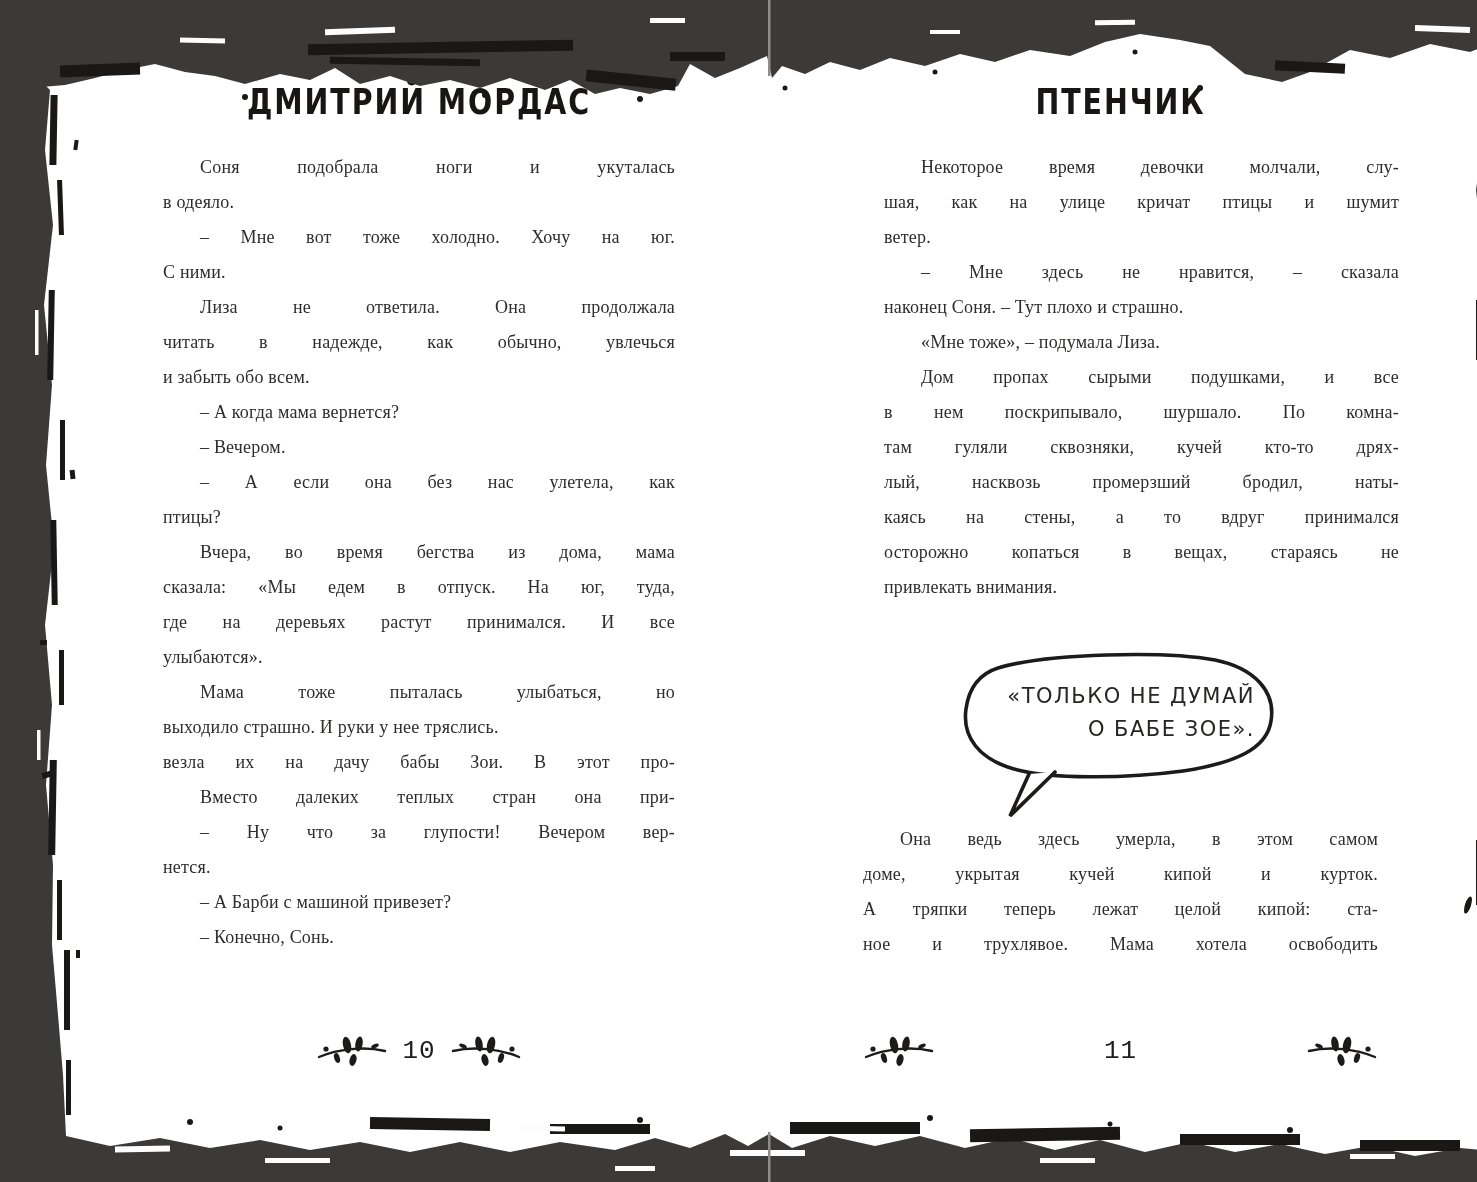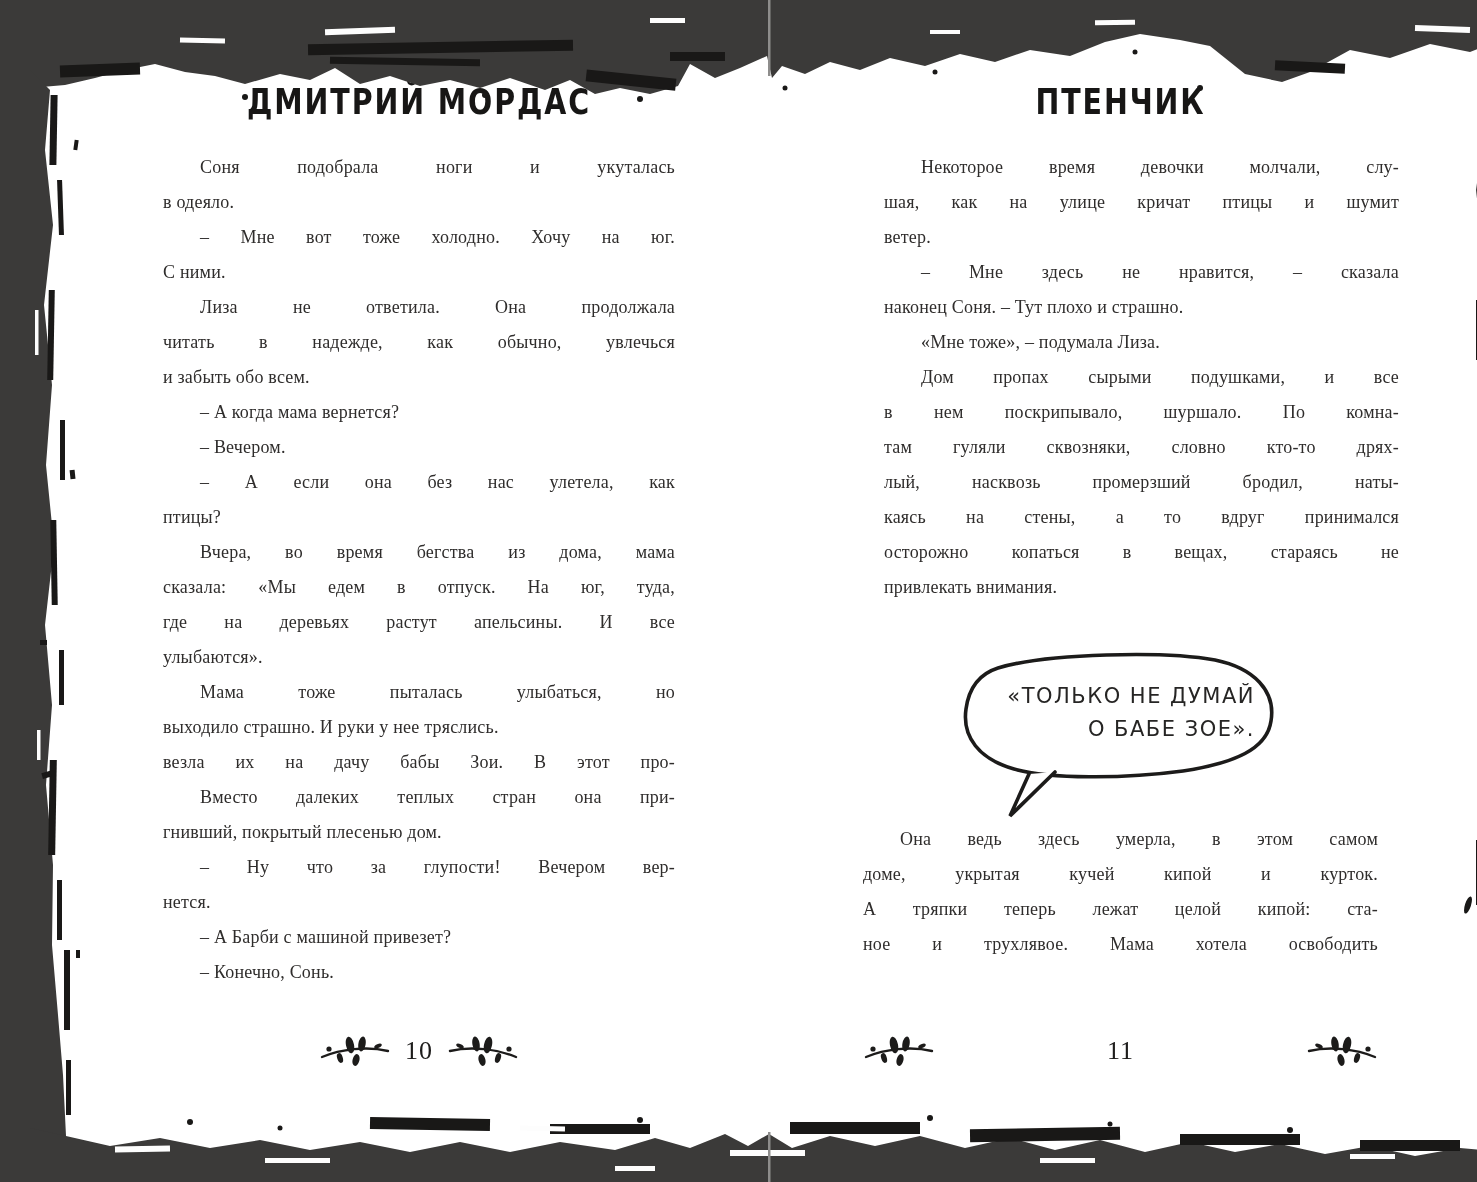--- a/index.html
+++ b/index.html
@@ -19,21 +19,21 @@
   #rb2{left:833px;top:822px;width:515px;}
 
   .tline{text-align:justify;text-align-last:justify;letter-spacing:.2px;white-space:normal;}
   .tline.final{text-align-last:left;}
   .tline.indent{text-indent:37px;}
 
   .folio{position:absolute;top:1036px;display:flex;align-items:center;justify-content:center;
          gap:14px;z-index:2;}
   #lf{left:133px;width:512px;}
   #rf{left:833px;width:515px;justify-content:space-between;}
-  .pnum{font-family:Liberation Serif, serif;font-size:26px;color:#1e1d1c;letter-spacing:1px;}
+  .pnum{font-family:Liberation Mono, monospace;font-size:26px;color:#1e1d1c;letter-spacing:1px;}
   .orn{display:block;}
   .orn.mirror{transform:scaleX(-1);}
 
   .bubble{position:absolute;left:923px;top:650px;width:330px;height:175px;z-index:3;}
   .bubble svg{position:absolute;left:0;top:0;}
   .bubble-text{position:absolute;left:28px;top:30px;width:274px;text-align:right;
                font-family:"DejaVu Sans",sans-serif;font-size:21px;line-height:33px;
                letter-spacing:1.5px;color:#262524;}
 </style>
 </head>
@@ -52,42 +52,41 @@
       <div class="tline final">С ними.</div>
       <div class="tline indent">Лиза не ответила. Она продолжала</div>
       <div class="tline">читать в надежде, как обычно, увлечься</div>
       <div class="tline final">и забыть обо всем.</div>
       <div class="tline indent final">– А когда мама вернется?</div>
       <div class="tline indent final">– Вечером.</div>
       <div class="tline indent">– А если она без нас улетела, как</div>
       <div class="tline final">птицы?</div>
       <div class="tline indent">Вчера, во время бегства из дома, мама</div>
       <div class="tline">сказала: «Мы едем в отпуск. На юг, туда,</div>
-      <div class="tline">где на деревьях растут апельсины. И все</div>
+      <div class="tline">где на деревьях растут принимался. И все</div>
       <div class="tline final">улыбаются».</div>
       <div class="tline indent">Мама тоже пыталась улыбаться, но</div>
       <div class="tline final">выходило страшно. И руки у нее тряслись.</div>
       <div class="tline">везла их на дачу бабы Зои. В этот про-</div>
       <div class="tline indent">Вместо далеких теплых стран она при-</div>
-      <div class="tline final">гнивший, покрытый плесенью дом.</div>
       <div class="tline indent">– Ну что за глупости! Вечером вер-</div>
       <div class="tline final">нется.</div>
       <div class="tline indent final">– А Барби с машиной привезет?</div>
       <div class="tline indent final">– Конечно, Сонь.</div>
     </div>
   <div class="body-col" id="rb1">
       <div class="tline indent">Некоторое время девочки молчали, слу-</div>
       <div class="tline">шая, как на улице кричат птицы и шумит</div>
       <div class="tline final">ветер.</div>
       <div class="tline indent">– Мне здесь не нравится, – сказала</div>
       <div class="tline final">наконец Соня. – Тут плохо и страшно.</div>
       <div class="tline indent final">«Мне тоже», – подумала Лиза.</div>
       <div class="tline indent">Дом пропах сырыми подушками, и все</div>
       <div class="tline">в нем поскрипывало, шуршало. По комна-</div>
-      <div class="tline">там гуляли сквозняки, словно кто-то дрях-</div>
+      <div class="tline">там гуляли сквозняки, кучей кто-то дрях-</div>
       <div class="tline">лый, насквозь промерзший бродил, наты-</div>
       <div class="tline">каясь на стены, а то вдруг принимался</div>
       <div class="tline">осторожно копаться в вещах, стараясь не</div>
       <div class="tline final">привлекать внимания.</div>
     </div>
   <div class="body-col" id="rb2">
       <div class="tline indent">Она ведь здесь умерла, в этом самом</div>
       <div class="tline">доме, укрытая кучей кипой и курток.</div>
       <div class="tline">А тряпки теперь лежат целой кипой: ста-</div>
       <div class="tline">ное и трухлявое. Мама хотела освободить</div>

